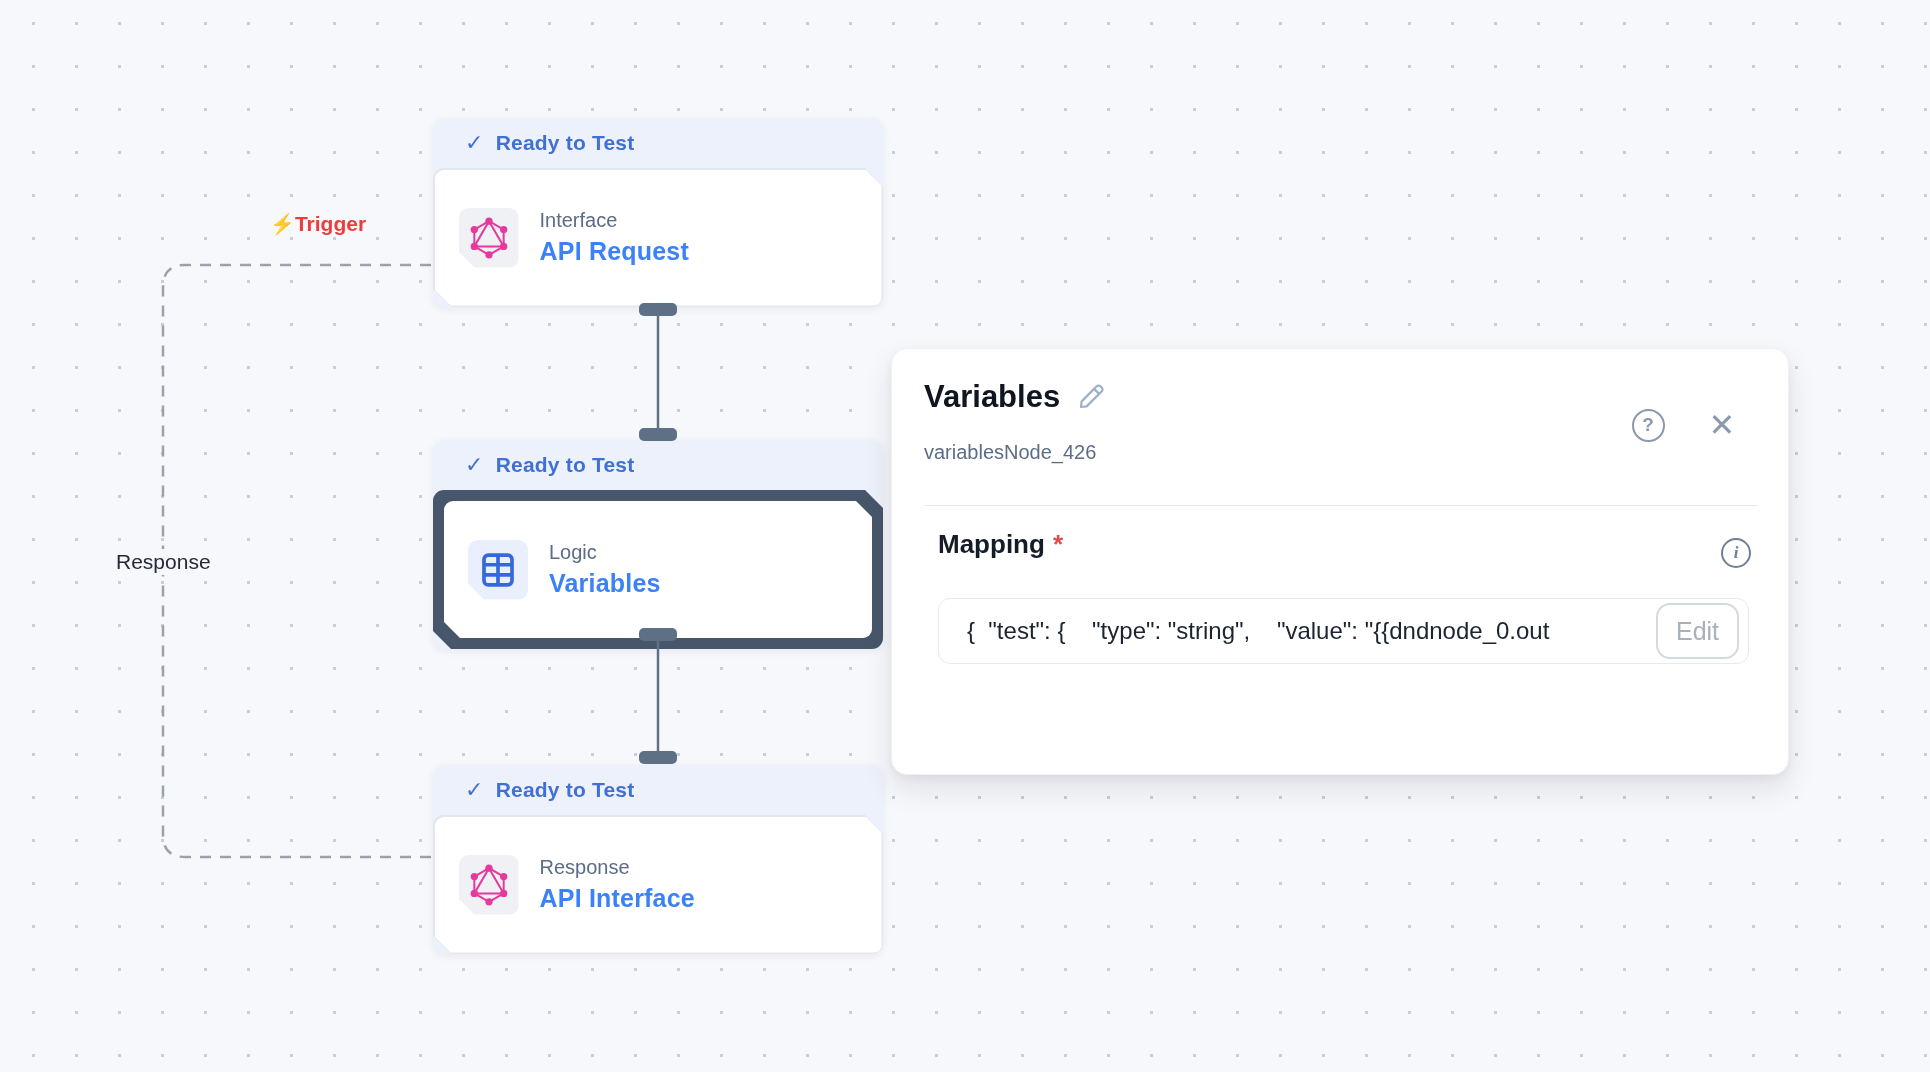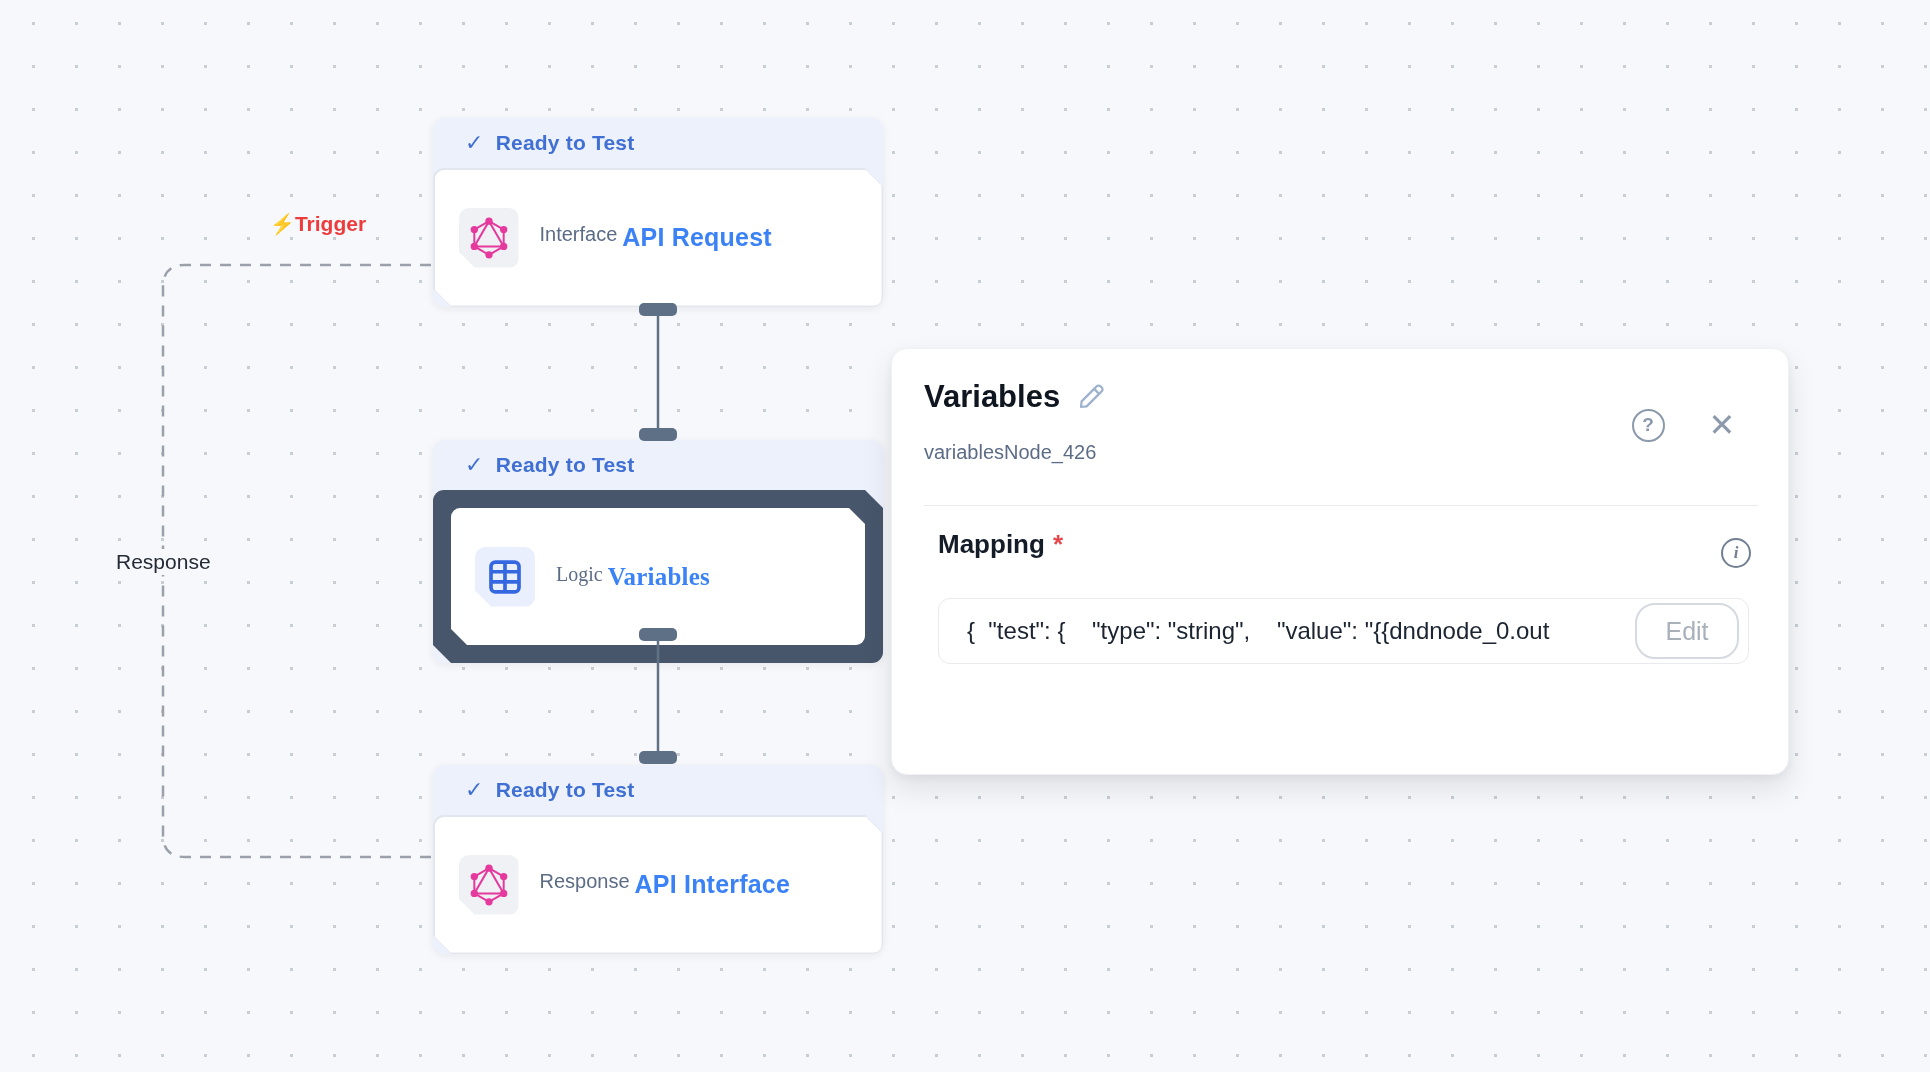--- a/index.html
+++ b/index.html
@@ -17,31 +17,31 @@
 
   
   .node { position:absolute; left:433px; width:450px; background:#ecf1fc; border-radius:12px;
           box-shadow:0 2px 8px rgba(20,30,55,.07); }
   .node-header { height:50px; display:flex; align-items:center; padding-left:32px;
                  color:#4070d4; font-size:21px; font-weight:700; letter-spacing:.2px; }
   .node-header .check { font-size:22px; margin-right:12px; font-weight:400; }
   .body-wrap { position:relative; margin:0; border-radius:11px;
                clip-path:polygon(0 0, calc(100% - 18px) 0, 100% 18px, 100% 100%, 18px 100%, 0 calc(100% - 18px)); }
   .body-wrap.plain { background:#e2e6ed; padding:1.5px; }
-  .body-wrap.selected { background:#47566b; padding:18px;font-family:Liberation Serif, serif; }
+  .body-wrap.selected { background:#47566b; padding:11px; }
   .node-body { background:#ffffff; border-radius:9px; height:100%;
                clip-path:polygon(0 0, calc(100% - 16px) 0, 100% 16px, 100% 100%, 16px 100%, 0 calc(100% - 16px));
                display:flex; align-items:center; padding-left:24px; }
   .n1 .node-body, .n3 .node-body { height:136px; }
   .n2 .node-body { height:137px; }
   .icon-plate { width:60px; height:60px; border-radius:10px; display:flex; align-items:center; justify-content:center;
                 clip-path:polygon(0 0, 100% 0, 100% 100%, 16px 100%, 0 calc(100% - 16px)); }
   .plate-gray { background:#f0f1f4; }
   .plate-blue { background:#e9effc; }
-  .node-text { margin-left:21px; display:flex; gap:5px; }
+  .node-text { margin-left:21px; display:flex; flex-direction:column; gap:5px; }
   .node-cat { font-size:20px; color:#5c6c86; }
   .node-title { font-size:25px; font-weight:700; color:#3b82f6; letter-spacing:.2px; }
 
   
   .lbl-trigger { position:absolute; left:270px; top:212px; color:#ee3b3b; font-size:21px; font-weight:700; }
   .lbl-trigger .bolt { font-size:20px; }
   .lbl-response { position:absolute; left:111px; top:549px; color:#242b36; font-size:21px;
                   background:#f7f8fb; padding:1px 5px; }
 
   
@@ -61,22 +61,22 @@
   .section-row { position:absolute; left:46px; top:180px; font-size:26px; font-weight:700; color:#141c28; }
   .req { color:#e5484d; margin-left:8px; font-weight:700; }
   .info-btn { left:826px; top:186px; }
   .info-circle { width:30px; height:30px; border:2.5px solid #718093; border-radius:50%; color:#718093;
                  display:flex; align-items:center; justify-content:center; font-size:17px; font-weight:700;
                  font-family:"Liberation Serif", serif; font-style:italic; }
   .map-field { position:absolute; left:46px; top:249px; width:811px; height:66px; background:#fff;
                border:1.5px solid #e8eaee; border-radius:12px; display:flex; align-items:center;
                overflow:hidden; }
   .map-code { padding-left:28px; font-size:24px; color:#1b2430; white-space:pre; }
-  .edit-btn { position:absolute; right:9px; top:50%; transform:translateY(-50%); width:104px; height:56px;
-              background:#ffffff; border:2px solid #d5d9e0; border-radius:20px; color:#a8b0ba;
+  .edit-btn { position:absolute; right:9px; top:50%; transform:translateY(-50%); width:83px; height:56px;
+              background:#ffffff; border:2px solid #d5d9e0; border-radius:14px; color:#a8b0ba;
               font-size:25px; font-family:"Liberation Sans", sans-serif; display:flex; align-items:center;
               justify-content:center; cursor:pointer; }
 </style>
 </head>
 <body>
 
 <div class="canvas">
 
   <svg class="wires" width="1930" height="1072">
     <path d="M 431 857 H 185 Q 163 857 163 835 V 287 Q 163 265 185 265 H 431" fill="none" stroke="#9aa1ab" stroke-width="2.5" stroke-dasharray="11 9"></path>

